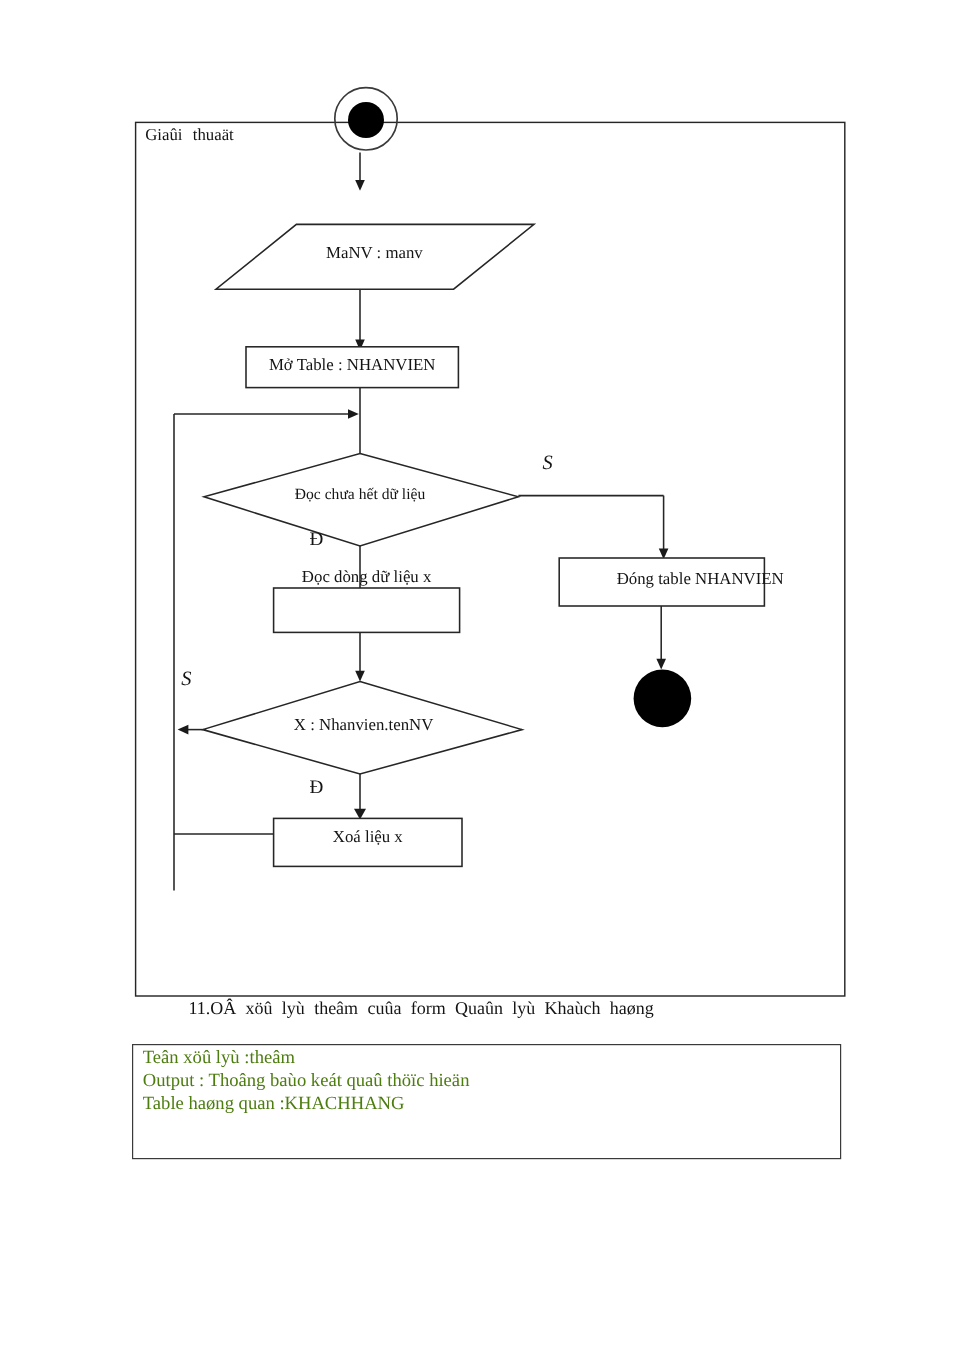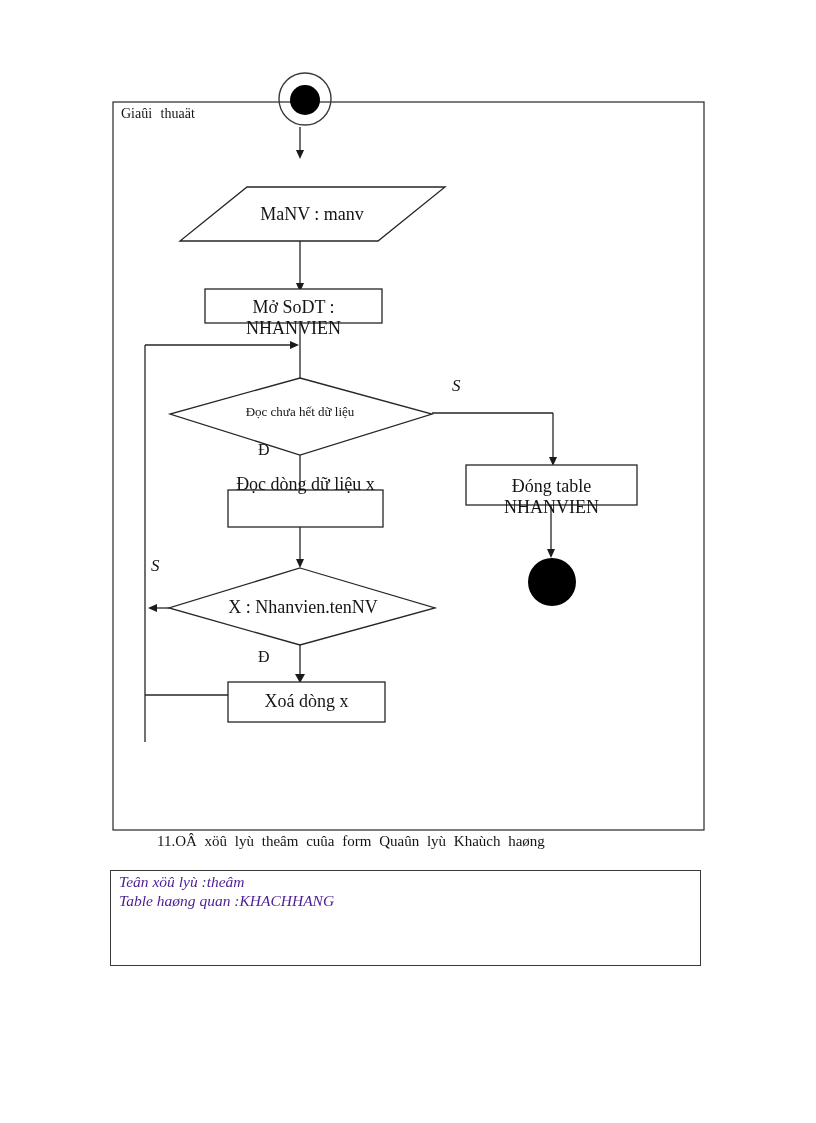--- a/index.html
+++ b/index.html
@@ -3,29 +3,29 @@
 <meta charset="utf-8">
 <style>
   html,body{margin:0;padding:0;background:#ffffff;}
   .page{
     position:relative;width:816px;height:1123px;background:#ffffff;overflow:hidden;
     font-family:"Liberation Serif","DejaVu Serif",serif;color:#111;
   }
   svg{position:absolute;left:0;top:0;}
   .lbl{position:absolute;white-space:nowrap;color:#141414;}
   .ctr{text-align:center;white-space:normal;}
-  .node-text{font-size:18px;letter-spacing:0px;}
+  .node-text{font-size:14px;letter-spacing:0px;}
   .branch{font-size:16px;}
   .branch-s{font-style:italic;font-size:17px;}
   .spec-box{
     position:absolute;left:110px;top:870px;width:591px;height:96px;
     border:1px solid #3a3a3a;box-sizing:border-box;background:#fff;
     padding:1px 0 0 8px;
   }
-  .spec-line{font-size:15.5px;line-height:19px;white-space:nowrap;color:#4c1d95;font-style:italic;}
+  .spec-line{font-size:15.5px;line-height:19px;white-space:nowrap;color:#4d7c0f;}
   .caption{font-size:15px;word-spacing:4px;}
   .giai{font-size:14px;word-spacing:5px;}
 </style>
 </head>
 <body>
 
 <div class="page">
 
   <svg width="816" height="1123" viewBox="0 0 816 1123">
     <g stroke="#262626" stroke-width="1.3" fill="none">
@@ -67,32 +67,33 @@
     <rect x="466" y="465" width="171" height="40" fill="#ffffff" stroke="#262626" stroke-width="1.3"></rect>
     <rect x="228" y="490" width="155" height="37" fill="#ffffff" stroke="#262626" stroke-width="1.3"></rect>
     <polygon points="300,568 435,608 300,645 169,608" fill="#ffffff" stroke="#262626" stroke-width="1.3"></polygon>
     <rect x="228" y="682" width="157" height="40" fill="#ffffff" stroke="#262626" stroke-width="1.3"></rect>
     <circle cx="552" cy="582" r="24" fill="#000000" stroke="none"></circle>
   </svg>
 
   <div class="lbl giai" style="left:121px;top:106px;">Giaûi thuaät</div>
 
   <div class="lbl ctr node-text" style="left:212px;top:204px;width:200px;">MaNV : manv</div>
-  <div class="lbl ctr node-text" style="left:205px;top:297px;width:177px;">Mở SoDT : NHANVIEN</div>
+  <div class="lbl ctr node-text" style="left:205px;top:297px;width:177px;">Mở Table : NHANVIEN</div>
   <div class="lbl ctr" style="left:202px;top:404px;width:196px;font-size:13px;text-align:center;">Đọc chưa hết dữ liệu</div>
-  <div class="lbl ctr node-text" style="left:466px;top:476px;width:171px;">Đóng table NHANVIEN</div>
+  <div class="lbl ctr node-text" style="left:466px;top:476px;width:171px;padding-left:32px;">Đóng table NHANVIEN</div>
   <div class="lbl ctr node-text" style="left:228px;top:474px;width:155px;">Đọc dòng dữ liệu x</div>
   <div class="lbl ctr node-text" style="left:208px;top:597px;width:190px;">X : Nhanvien.tenNV</div>
-  <div class="lbl ctr node-text" style="left:228px;top:691px;width:157px;">Xoá dòng x</div>
+  <div class="lbl ctr node-text" style="left:228px;top:691px;width:157px;">Xoá liệu x</div>
 
   <div class="lbl branch-s" style="left:452px;top:376px;">S</div>
   <div class="lbl branch" style="left:258px;top:441px;">Đ</div>
   <div class="lbl branch-s" style="left:151px;top:556px;">S</div>
   <div class="lbl branch" style="left:258px;top:648px;">Đ</div>
 
   <div class="lbl caption" style="left:157px;top:833px;">11.OÂ xöû lyù theâm  cuûa form  Quaûn lyù  Khaùch  haøng</div>
 
   <div class="spec-box">
     <div class="spec-line">Teân xöû lyù :theâm</div>
+    <div class="spec-line">Output : Thoâng  baùo  keát  quaû  thöïc  hieän</div>
     <div class="spec-line">Table haøng  quan :KHACHHANG</div>
   </div>
 
 </div>
 
 </body></html>

